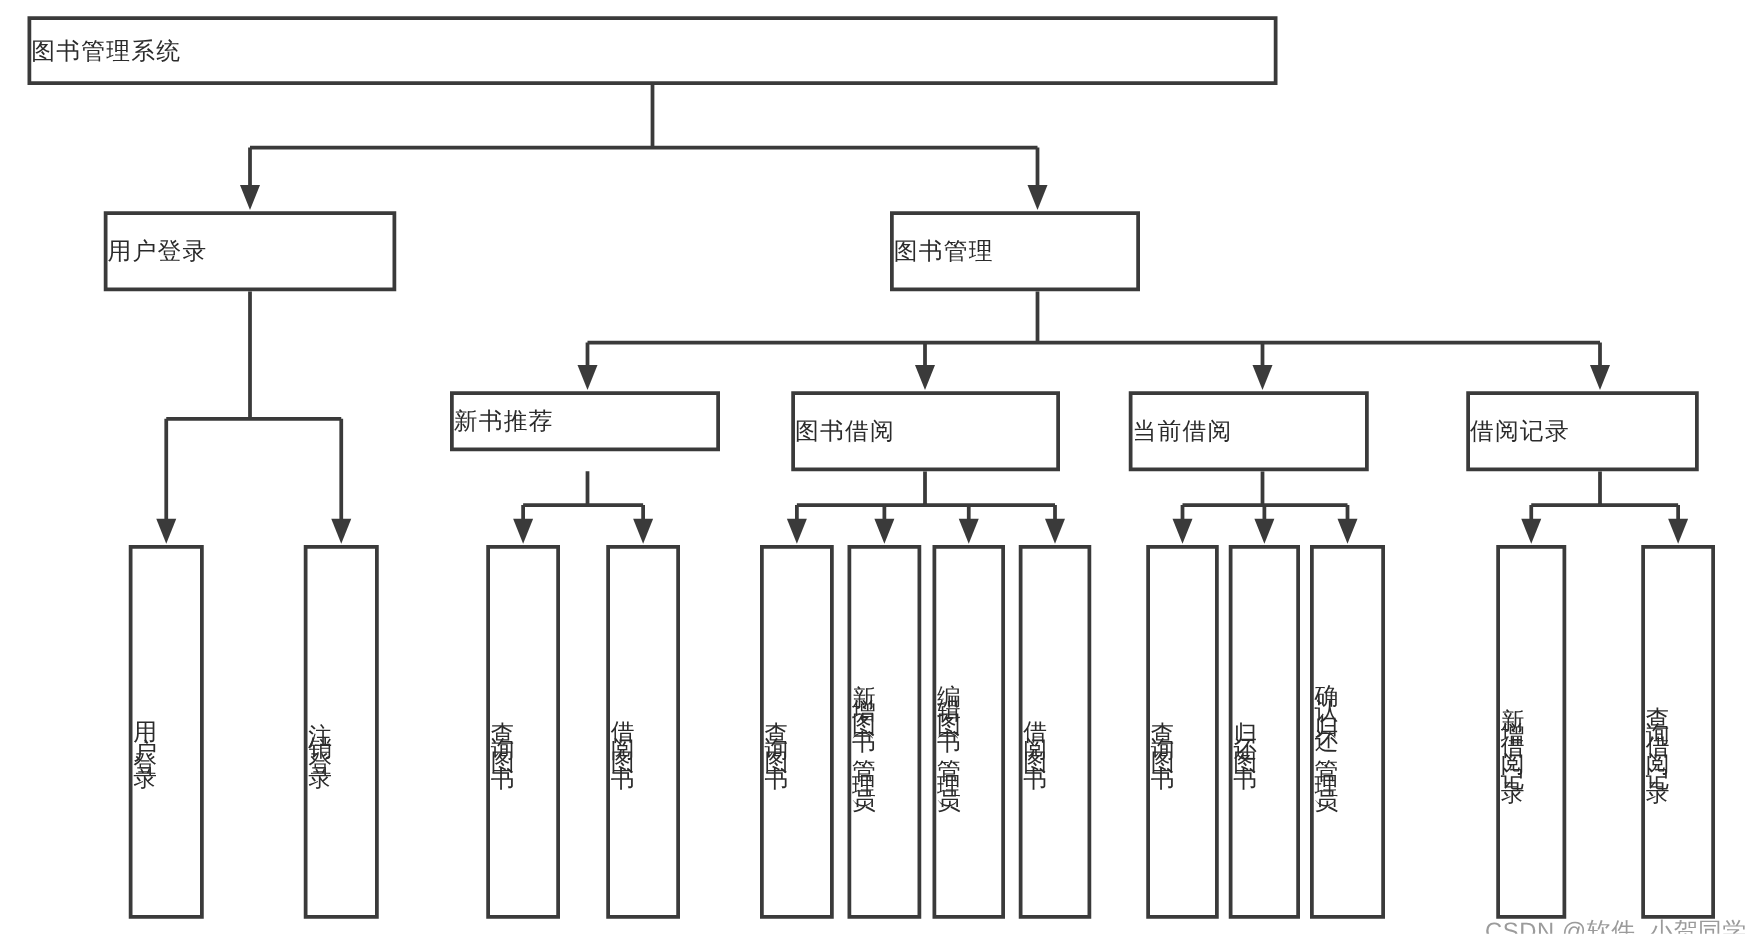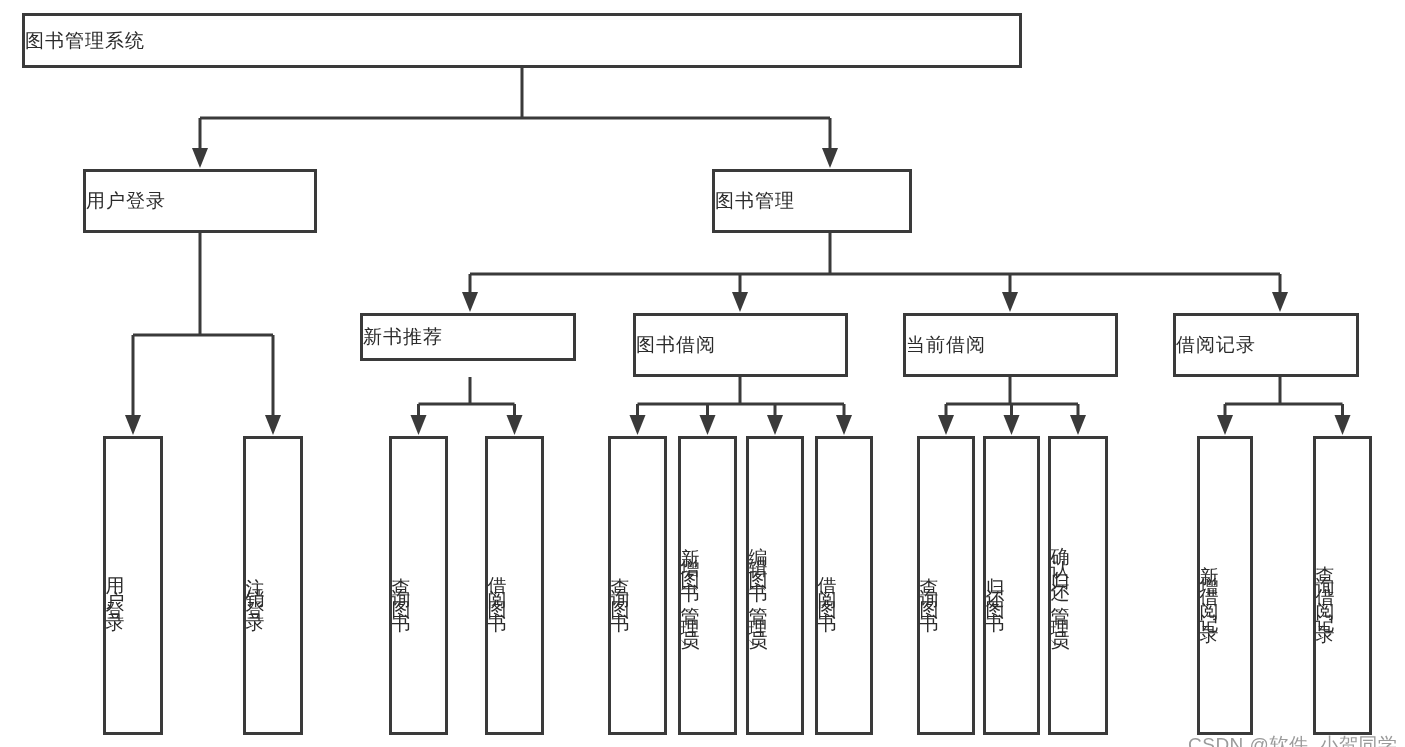--- a/index.html
+++ b/index.html
@@ -127,21 +127,21 @@
 <div class="node" style="left:712px; top:169px; width:200px; height:64px">
   <span class="lbl">图书管理</span>
 </div>
 
 <div class="node" style="left:360px; top:313px; width:216px; height:48px">
   <span class="lbl">新书推荐</span>
 </div>
 <div class="node" style="left:633px; top:313px; width:215px; height:64px">
   <span class="lbl">图书借阅</span>
 </div>
-<div class="node" style="left:903px; top:313px; width:215px; height:64px">
+<div class="node" style="left:903px; top:313px; width:192px; height:64px">
   <span class="lbl">当前借阅</span>
 </div>
 <div class="node" style="left:1173px; top:313px; width:186px; height:64px">
   <span class="lbl">借阅记录</span>
 </div>
 
 <div class="node" style="left:103px; top:436px; width:60px; height:299px">
   <span class="lbl-v">用户登录</span>
 </div>
 <div class="node" style="left:243px; top:436px; width:60px; height:299px">

